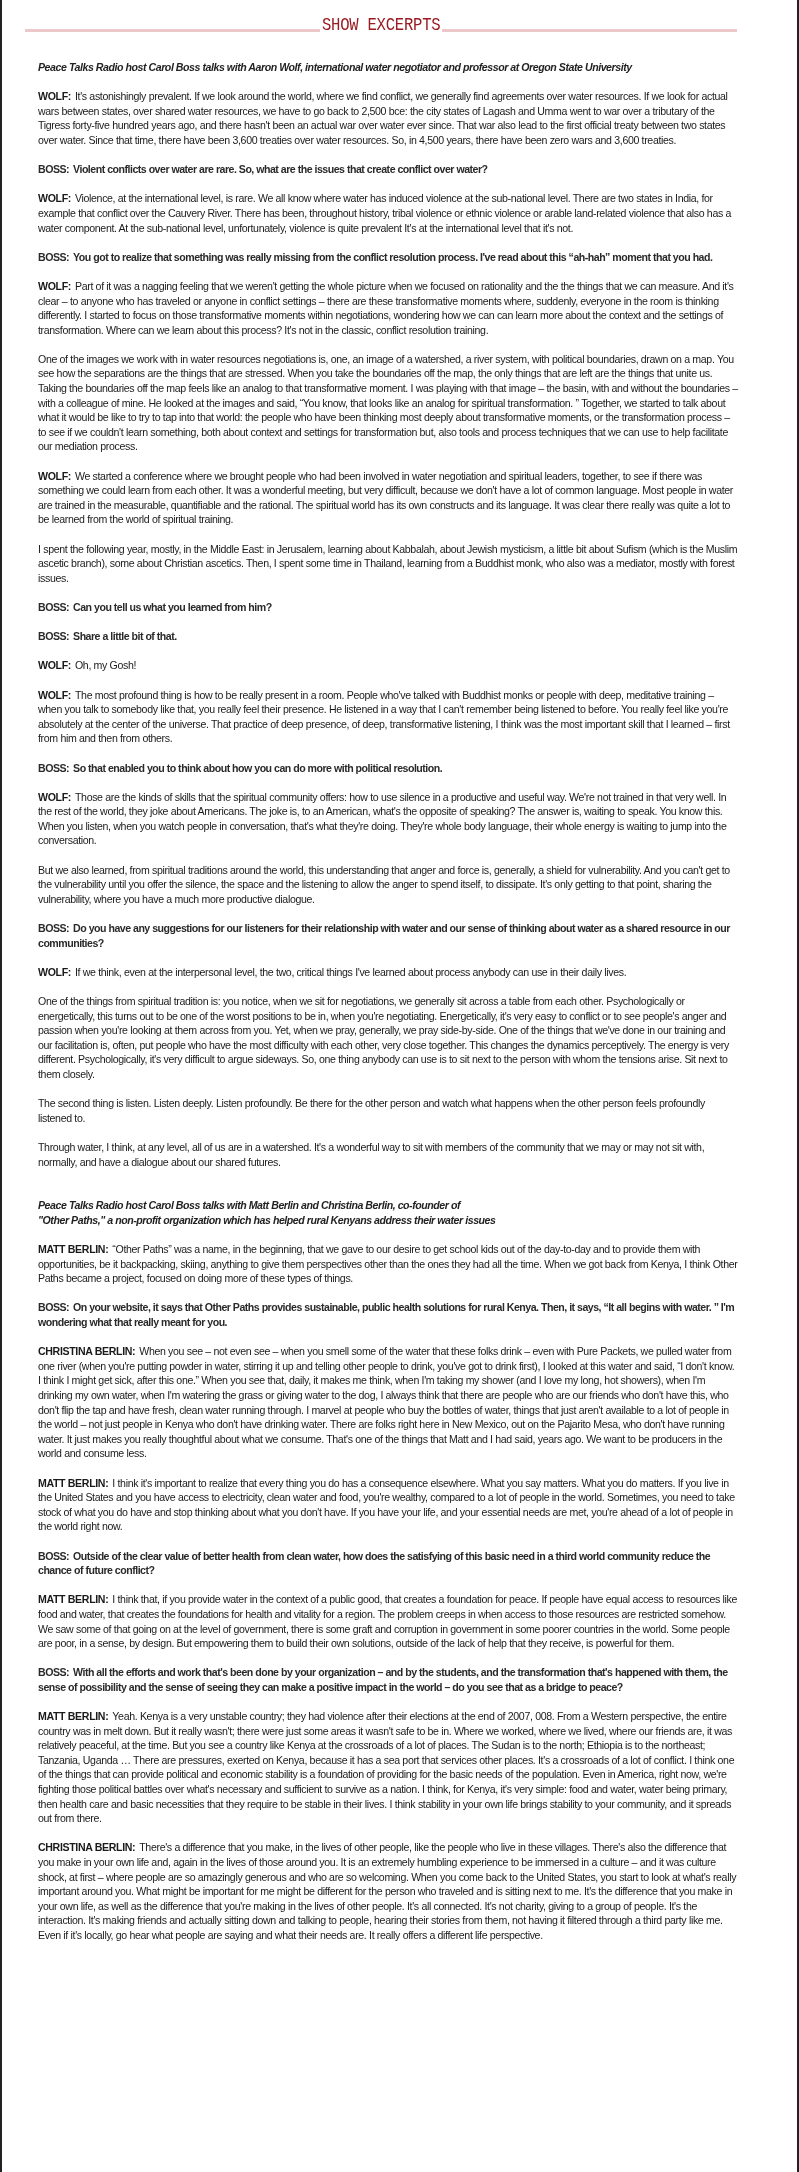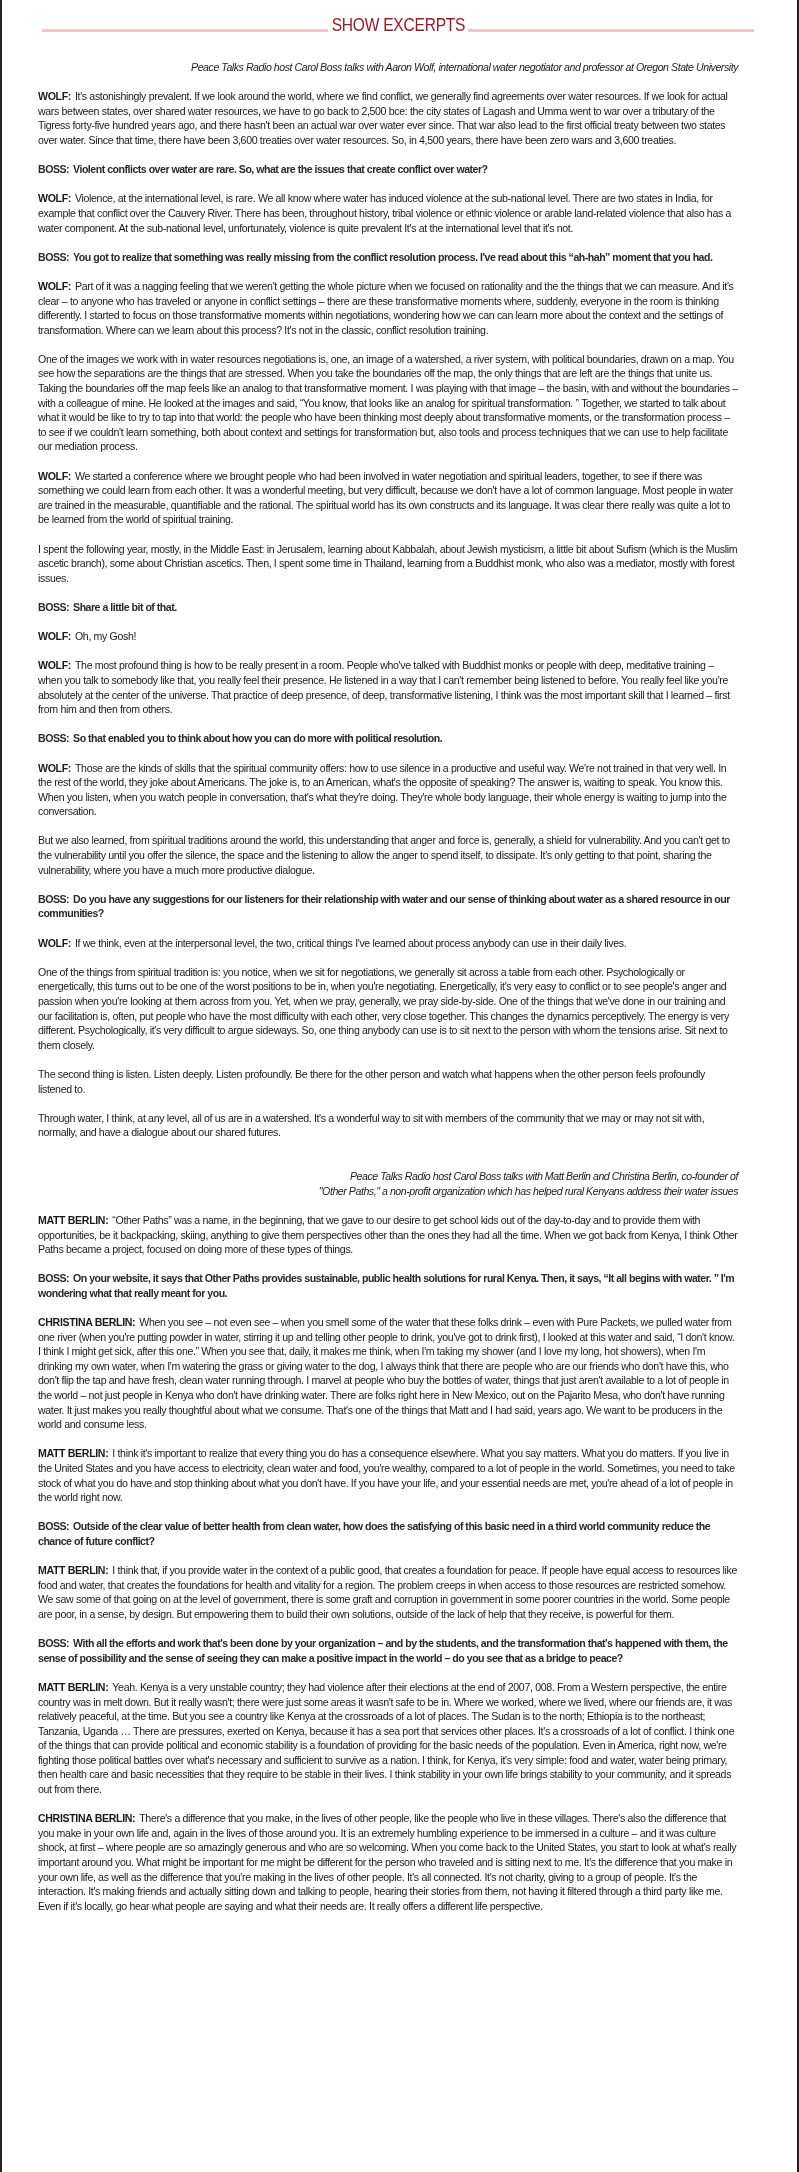--- a/index.html
+++ b/index.html
@@ -5,35 +5,35 @@
   html, body { margin: 0; padding: 0; background: #ffffff; }
   body {
     width: 799px; height: 2172px; overflow: hidden; position: relative;
     font-family: "Liberation Sans", sans-serif; color: #1a1a1a;
   }
   .frame {
     position: absolute; left: 0; top: 0; width: 795px; height: 2172px;
     border-left: 2px solid #222; border-right: 2px solid #222;
   }
   .header {
-    position: absolute; top: 12px; left: 42px; width: 712px; height: 24px;
-    display: flex; align-items: flex-end;
+    position: absolute; top: 12px; left: 25px; width: 712px; height: 24px;
+    display: flex; align-items: flex-end; font-family: Liberation Mono, monospace;
   }
   .header .rule { flex: 1; height: 3px; background: #ecc8cb; margin-bottom: 4px; }
   .header .title {
     color: #9b1b22; font-size: 19px; padding: 0 3px; letter-spacing: -0.3px;
     transform: scaleX(0.82); transform-origin: center; white-space: nowrap;
     margin: 0 -14px; line-height: 22px;
   }
   .content {
     position: absolute; top: 60px; left: 38px; width: 700px;
     font-size: 10.6px; line-height: 14.6px; letter-spacing: -0.35px;
   }
   .intro {
-    text-align: right; font-style: italic; font-weight: normal; margin: 0 0 14.6px 0;
+    text-align: left; font-style: italic; font-weight: bold; margin: 0 0 14.6px 0;
     color: #222; letter-spacing: -0.45px;
   }
   .para { margin: 0 0 14.6px 0; }
   .para.q { font-weight: bold; color: #2a2a2a; letter-spacing: -0.5px; }
   .speaker { font-weight: bold; margin-right: 4px; }
   .gap { height: 14.6px; }
 </style>
 </head>
 <body>
 
@@ -50,20 +50,21 @@
     <p class="intro">Peace Talks Radio host Carol Boss talks with Aaron Wolf, international water negotiator and professor at Oregon State University</p>
     <div id="iv0">
         <p class="para"><span class="speaker">WOLF:</span><span>It's astonishingly prevalent. If we look around the world, where we find conflict, we generally find agreements over water resources. If we look for actual wars between states, over shared water resources, we have to go back to 2,500 bce: the city states of Lagash and Umma went to war over a tributary of the Tigress forty-five hundred years ago, and there hasn't been an actual war over water ever since. That war also lead to the first official treaty between two states over water.  Since that time, there have been 3,600 treaties over water resources. So, in 4,500 years, there have been zero wars and 3,600 treaties.</span></p>
         <p class="para q"><span class="speaker">BOSS:</span><span>Violent conflicts over water are rare.  So, what are the issues that create conflict over water?</span></p>
         <p class="para"><span class="speaker">WOLF:</span><span>Violence, at the international level, is rare.  We all know where water has induced violence at the sub-national level.  There are two states in India, for example that conflict over the Cauvery River.  There has been, throughout history, tribal violence or ethnic violence or arable land-related violence that also has a water component.  At the sub-national level, unfortunately, violence is quite prevalent It's at the international level that it's not.</span></p>
         <p class="para q"><span class="speaker">BOSS:</span><span>You got to realize that something was really missing from the conflict resolution process.  I've read about this “ah-hah” moment that you had.</span></p>
         <p class="para"><span class="speaker">WOLF:</span><span>Part of it was a nagging feeling that we weren't getting the whole picture when we focused on rationality and the the things that we can measure.  And it's clear – to anyone who has traveled or anyone in conflict settings – there are these transformative moments where, suddenly, everyone in the room is thinking differently.  I started to focus on those transformative moments within negotiations, wondering how we can can learn more about the context and the settings of transformation.  Where can we learn about this process? It's not in the classic, conflict resolution training.</span></p>
         <p class="para"><span>One of the images we work with in water resources negotiations is, one, an image of a watershed, a river system, with political boundaries, drawn on a map.  You see how the separations are the things that are stressed.  When you take the boundaries off the map, the only things that are left are the things that unite us.  Taking the boundaries off the map feels like an analog to that transformative moment.  I was playing with that image – the basin, with and without the boundaries – with a colleague of mine. He looked at the images and said, “You know, that looks like an analog for spiritual transformation. ” Together, we started to talk about what it would be like to try to tap into that world: the people who have been thinking most deeply about transformative moments, or the transformation process – to see if we couldn't learn something, both about context and settings for transformation but, also tools and process techniques that we can use to help facilitate our mediation process.</span></p>
         <p class="para"><span class="speaker">WOLF:</span><span>We started a conference where we brought people who had been involved in water negotiation and spiritual leaders, together, to see if there was something we could learn from each other.  It was a wonderful meeting, but very difficult, because we don't have a lot of common language.  Most people in water are trained in the measurable, quantifiable and the rational.  The spiritual world has its own constructs and its language.  It was clear there really was quite a lot to be learned from the world of spiritual training.</span></p>
         <p class="para"><span>I spent the following year, mostly, in the Middle East: in Jerusalem, learning about Kabbalah, about Jewish mysticism, a little bit about Sufism (which is the Muslim ascetic branch), some about Christian ascetics.  Then, I spent some time in Thailand, learning from a Buddhist monk, who also was a mediator, mostly with forest issues.</span></p>
+        <p class="para q"><span class="speaker">BOSS:</span><span>Can you tell us what you learned from him?</span></p>
         <p class="para q"><span class="speaker">BOSS:</span><span>Share a little bit of that.</span></p>
         <p class="para"><span class="speaker">WOLF:</span><span>Oh, my Gosh!</span></p>
         <p class="para"><span class="speaker">WOLF:</span><span>The most profound thing is how to be really present in a room.  People who've talked with Buddhist monks or people with deep, meditative training – when you talk to somebody like that, you really feel their presence.  He listened in a way that I can't remember being listened to before.  You really feel like you're absolutely at the center of the universe.  That practice of deep presence, of deep, transformative listening, I think was the most important skill that I learned – first from him and then from others.</span></p>
         <p class="para q"><span class="speaker">BOSS:</span><span>So that enabled you to think about how you can do more with political resolution.</span></p>
         <p class="para"><span class="speaker">WOLF:</span><span>Those are the kinds of skills that the spiritual community offers: how to use silence in a productive and useful way.  We're not trained in that very well.  In the rest of the world, they joke about Americans.  The joke is, to an American, what's the opposite of speaking? The answer is, waiting to speak.  You know this.  When you listen, when you watch people in conversation, that's what they're doing. They're whole body language, their whole energy is waiting to jump into the conversation.</span></p>
         <p class="para"><span>But we also learned, from spiritual traditions around the world, this understanding that anger and force is, generally, a shield for vulnerability.  And you can't get to the vulnerability until you offer the silence, the space and the listening to allow the anger to spend itself, to dissipate.  It's only getting to that point, sharing the vulnerability, where you have a much more productive dialogue.</span></p>
         <p class="para q"><span class="speaker">BOSS:</span><span>Do you have any suggestions for our listeners for their relationship with water and our sense of thinking about water as a shared resource in our communities?</span></p>
         <p class="para"><span class="speaker">WOLF:</span><span>If we think, even at the interpersonal level, the two, critical things I've learned about process anybody can use in their daily lives.</span></p>
         <p class="para"><span>One of the things from spiritual tradition is: you notice, when we sit for negotiations, we generally sit across a table from each other. Psychologically or energetically, this turns out to be one of the worst positions to be in, when you're negotiating.  Energetically, it's very easy to conflict or to see people's anger and passion when you're looking at them across from you.  Yet, when we pray, generally, we pray side-by-side.  One of the things that we've done in our training and our facilitation is, often, put people who have the most difficulty with each other, very close together.  This changes the dynamics perceptively.  The energy is very different.  Psychologically, it's very difficult to argue sideways.  So, one thing anybody can use is to sit next to the person with whom the tensions arise.  Sit next to them closely.</span></p>
         <p class="para"><span>The second thing is listen.  Listen deeply.  Listen profoundly.  Be there for the other person and watch what happens when the other person feels profoundly listened to.</span></p>

